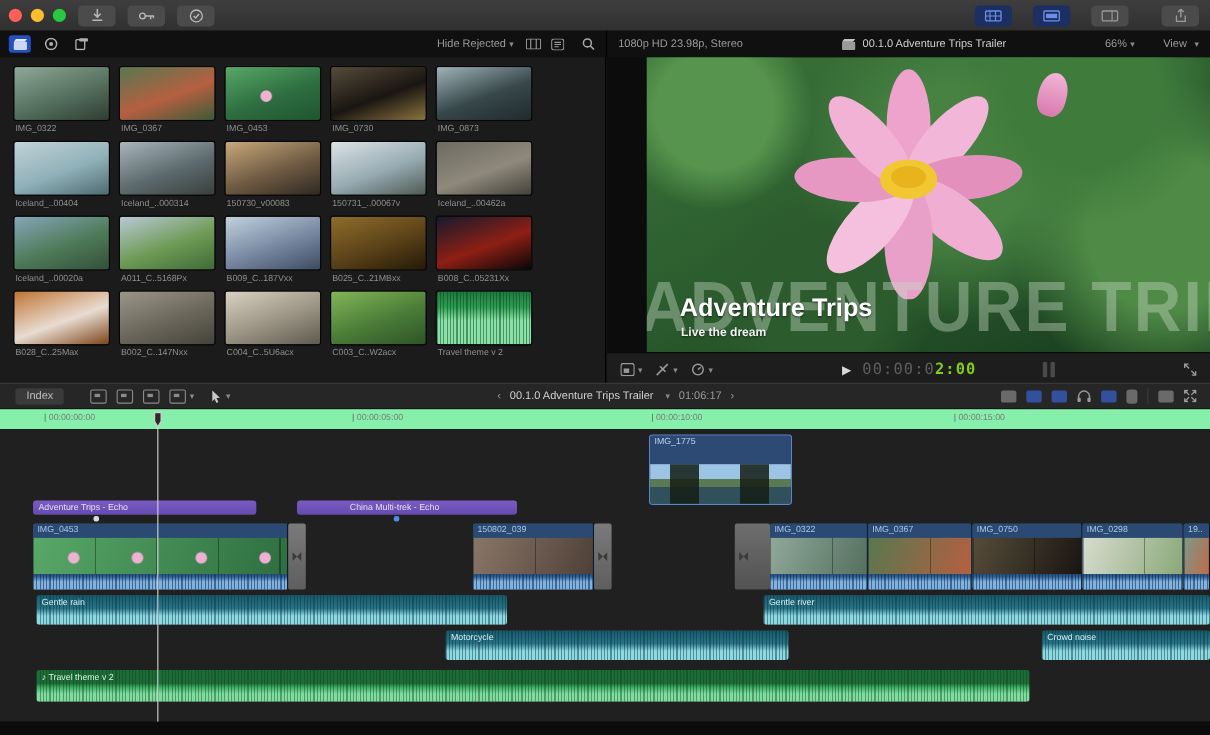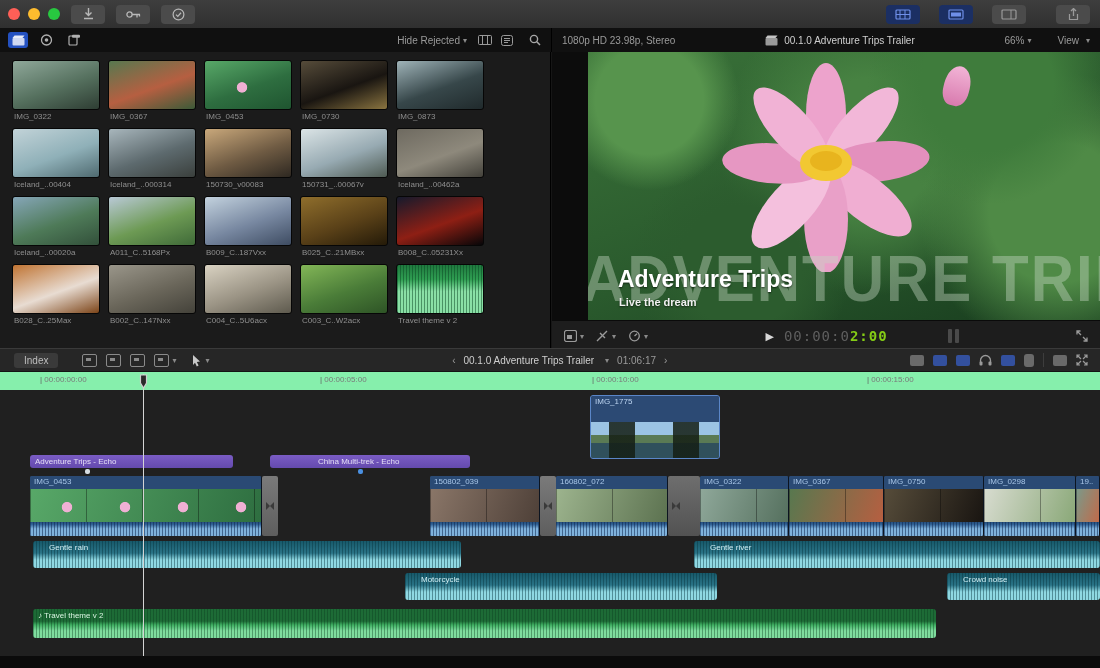--- a/index.html
+++ b/index.html
@@ -114,21 +114,21 @@
      linear-gradient(to top,#7fb2dc 0 55%,#2e5f93 85%,#274f7c 100%);}
   .transition{position:absolute;top:86px;height:60px;background:linear-gradient(#7a7a7a,#5e5e5e);
     border-radius:2px;display:flex;align-items:center;justify-content:center;}
   .gapclip{position:absolute;top:86px;height:60px;background:linear-gradient(#6e6e6e,#525252);
     border-radius:2px;display:flex;align-items:center;}
 
   .aclip{position:absolute;height:27px;border-radius:3px;overflow:hidden;box-sizing:border-box;
     background:
      repeating-linear-gradient(90deg,rgba(8,52,62,.45) 0 1px,rgba(0,0,0,0) 1px 3px),
      linear-gradient(to top,#8fd8e2 0 30%,#2a7487 55%,#17596a 100%);}
-  .a-label{font-size:8px;color:#d2eff4;padding:2px 0 0 16px;white-space:nowrap;}
+  .a-label{font-size:8px;color:#d2eff4;padding:2px 0 0 5px;white-space:nowrap;}
   .a-row0{top:151px;} .a-row1{top:183px;}
 
   .music{position:absolute;top:219px;height:29px;border-radius:3px;overflow:hidden;
     background:
      repeating-linear-gradient(90deg,rgba(10,60,30,.4) 0 1px,rgba(0,0,0,0) 1px 3px),
      linear-gradient(to top,#7fdc9e 0 25%,#3fae62 45%,#1d6b36 58%,#1d6b36 100%);}
   .m-label{font-size:8px;color:#d8f4e0;padding:2px 0 0 5px;}
 
   .playhead-line{position:absolute;left:143px;top:374px;width:1px;height:282px;background:#d4d4d4;z-index:5;}
   .playhead-pin{position:absolute;left:139px;top:374px;z-index:6;}
@@ -458,25 +458,20 @@
       <div class="clip" style="left: 430px; width: 110px;">
     <div class="clip-name">150802_039</div>
     <div class="clip-thumb" style="background: repeating-linear-gradient(90deg, rgba(0, 0, 0, 0.35) 0px, rgba(0, 0, 0, 0.35) 1px, rgba(0, 0, 0, 0) 1px, rgba(0, 0, 0, 0) 56px), linear-gradient(110deg, rgb(138, 118, 104), rgb(78, 64, 56));"></div>
     <div class="clip-wave"></div>
   </div>
       <div class="transition" style="left: 540px; width: 16px;">
     <svg width="10" height="10" viewBox="0 0 10 10">
           <path d="M1 1v8l4-4zM9 1v8L5 5z" fill="#3a3a3a"></path>
         </svg>
   </div>
-      <div class="clip" style="left: 556px; width: 112px;">
-    <div class="clip-name">160802_072</div>
-    <div class="clip-thumb" style="background: repeating-linear-gradient(90deg, rgba(0, 0, 0, 0.35) 0px, rgba(0, 0, 0, 0.35) 1px, rgba(0, 0, 0, 0) 1px, rgba(0, 0, 0, 0) 56px), linear-gradient(110deg, rgb(157, 180, 142), rgb(92, 114, 80));"></div>
-    <div class="clip-wave"></div>
-  </div>
       <div class="gapclip" style="left: 668px; width: 32px;">
         <svg width="10" height="10" viewBox="0 0 10 10" style="margin-left:3px">
           <path d="M1 1v8l4-4zM9 1v8L5 5z" fill="#3a3a3a"></path>
         </svg>
       </div>
       <div class="clip" style="left: 700px; width: 89px;">
     <div class="clip-name">IMG_0322</div>
     <div class="clip-thumb" style="background: repeating-linear-gradient(90deg, rgba(0, 0, 0, 0.35) 0px, rgba(0, 0, 0, 0.35) 1px, rgba(0, 0, 0, 0) 1px, rgba(0, 0, 0, 0) 56px), linear-gradient(110deg, rgb(143, 168, 154), rgb(85, 112, 94));"></div>
     <div class="clip-wave"></div>
   </div>

